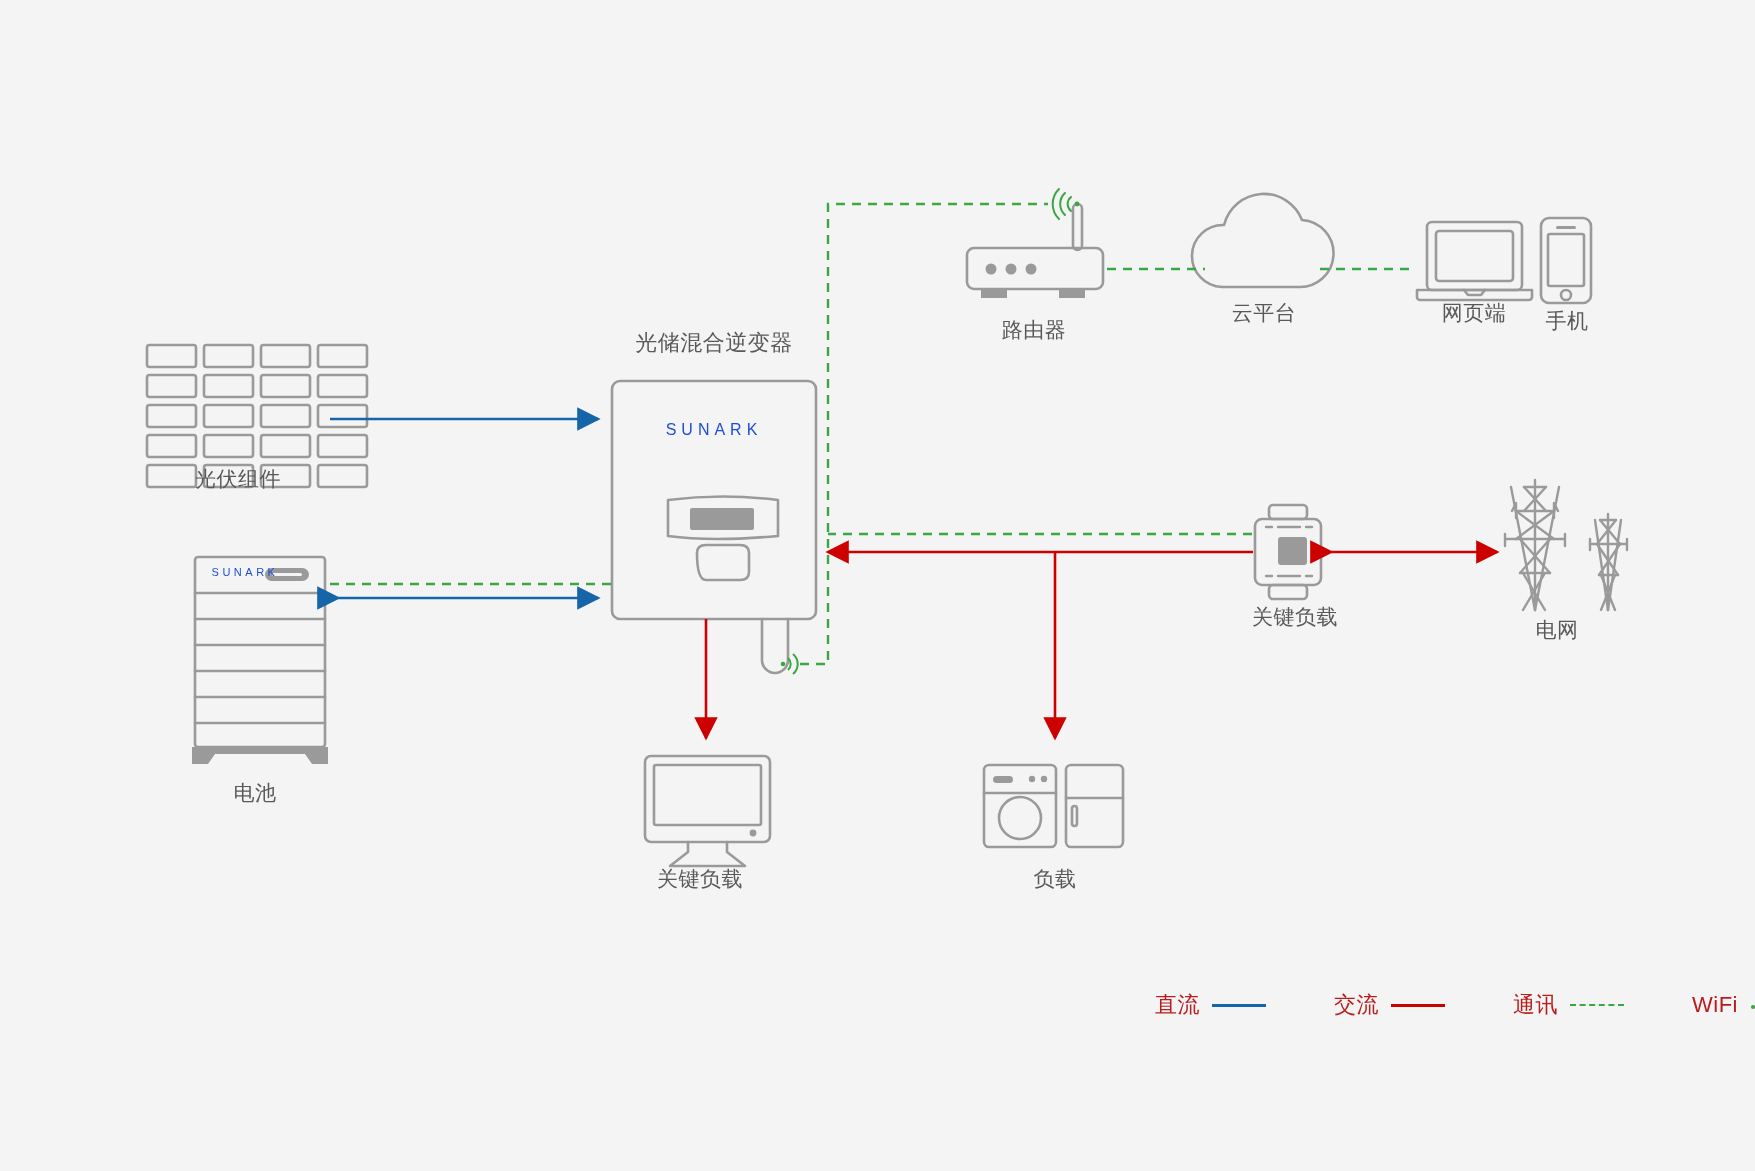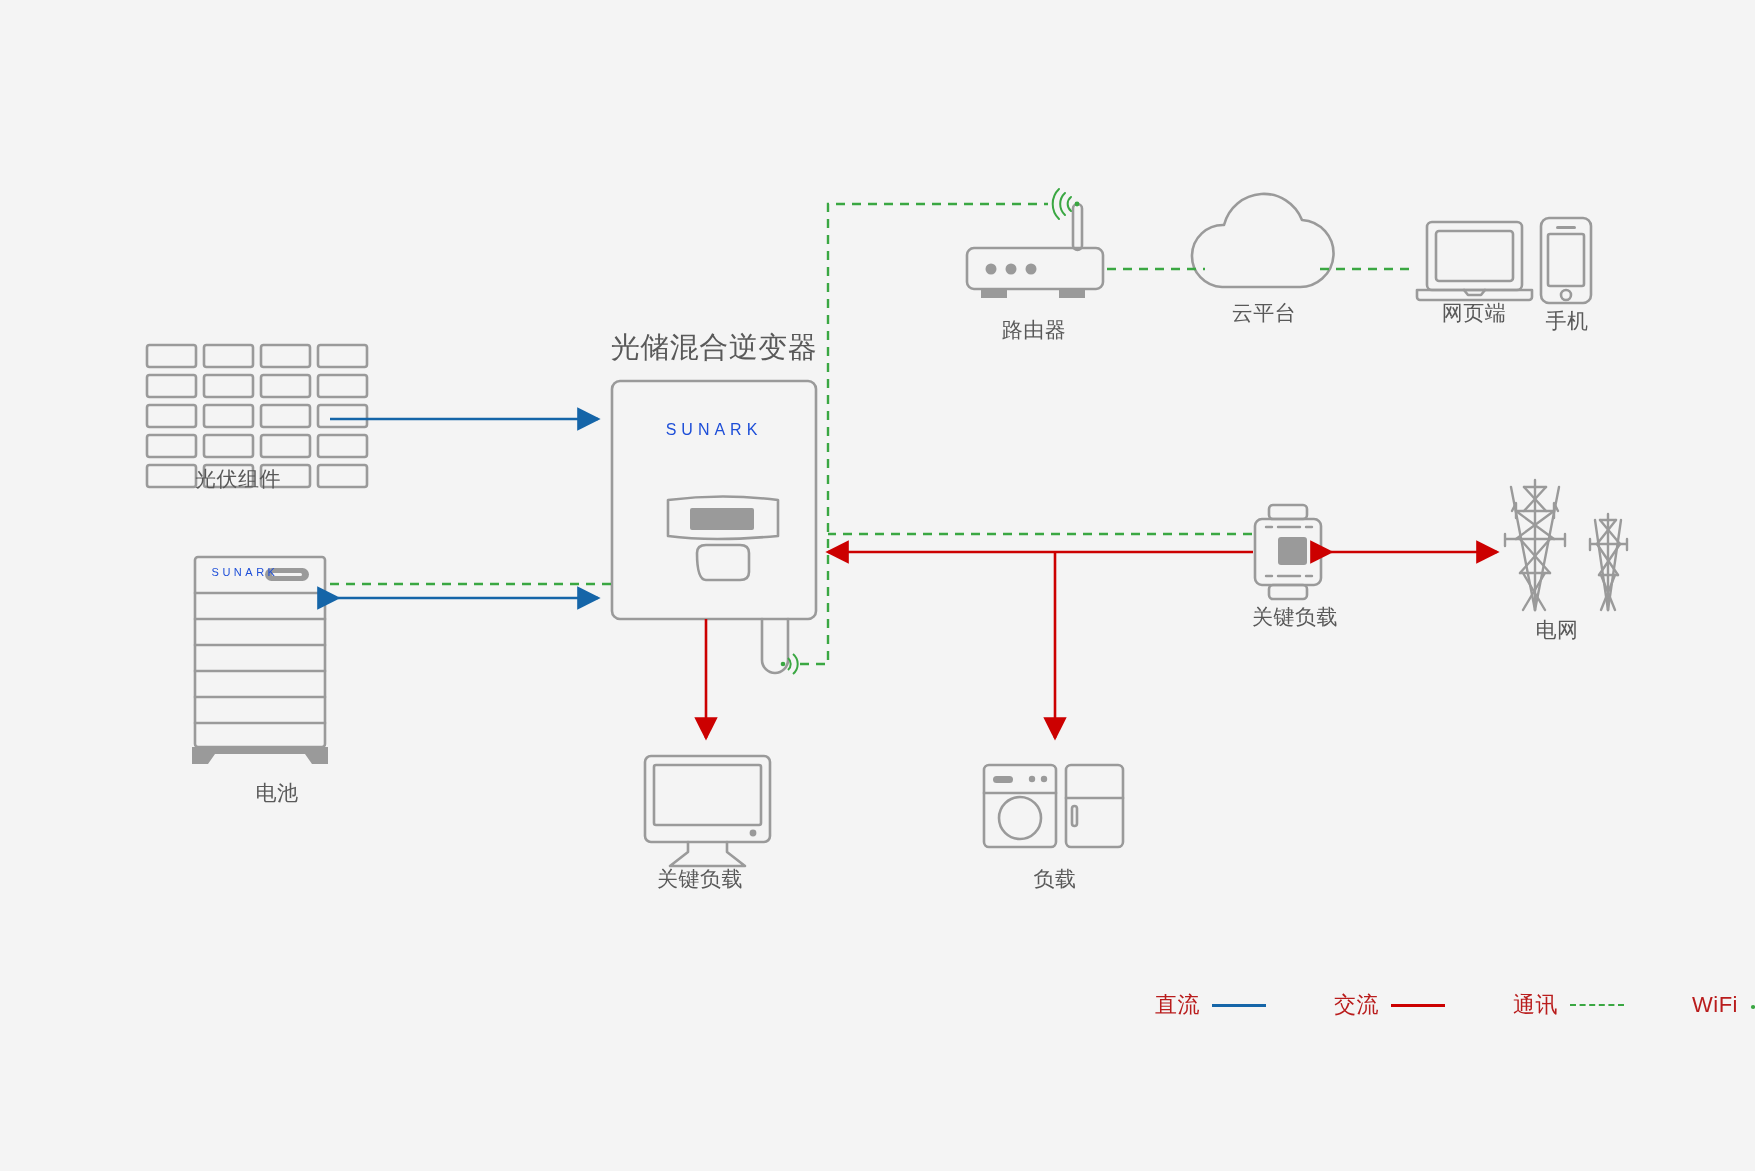--- a/index.html
+++ b/index.html
@@ -16,21 +16,21 @@
   .lbl{
     position:absolute;
     color:#595959;
     font-size:21px;
     line-height:1.2;
     white-space:nowrap;
     letter-spacing:.5px;
     text-align:center;
     transform:translateX(-50%);
   }
-  .lbl.big{font-size:29px;}
+  .lbl.big{font-size:22px;}
   .legend{
     position:absolute;
     left:1155px;top:990px;
     display:flex;align-items:center;
     gap:0px;
     font-size:22px;color:#b91c1c;
     white-space:nowrap;
   }
   .legend .item{display:flex;align-items:center;}
   .legend .item + .item{margin-left:68px;}
@@ -273,21 +273,21 @@
       <path d="M788,658 a8,8 0 0 1 0,12"></path>
       <path d="M793,654 a13,13 0 0 1 0,20"></path>
     </g>
 
   </svg>
 
   <div class="brandtxt small" style="left:245px;top:566px;">SUNARK</div>
   <div class="brandtxt" style="left:714px;top:421px;">SUNARK</div>
 
   <div class="lbl" style="left:238px;top:466px;">光伏组件</div>
-  <div class="lbl" style="left:255px;top:780px;margin-left:22px;">电池</div>
+  <div class="lbl" style="left:255px;top:780px;">电池</div>
   <div class="lbl big" style="left:714px;top:330px;">光储混合逆变器</div>
   <div class="lbl" style="left:1034px;top:317px;">路由器</div>
   <div class="lbl" style="left:1264px;top:300px;">云平台</div>
   <div class="lbl" style="left:1474px;top:300px;">网页端</div>
   <div class="lbl" style="left:1567px;top:308px;text-align:center;">手机</div>
   <div class="lbl" style="left:1295px;top:604px;">关键负载</div>
   <div class="lbl" style="left:1557px;top:617px;">电网</div>
   <div class="lbl" style="left:700px;top:866px;">关键负载</div>
   <div class="lbl" style="left:1055px;top:866px;">负载</div>
 

